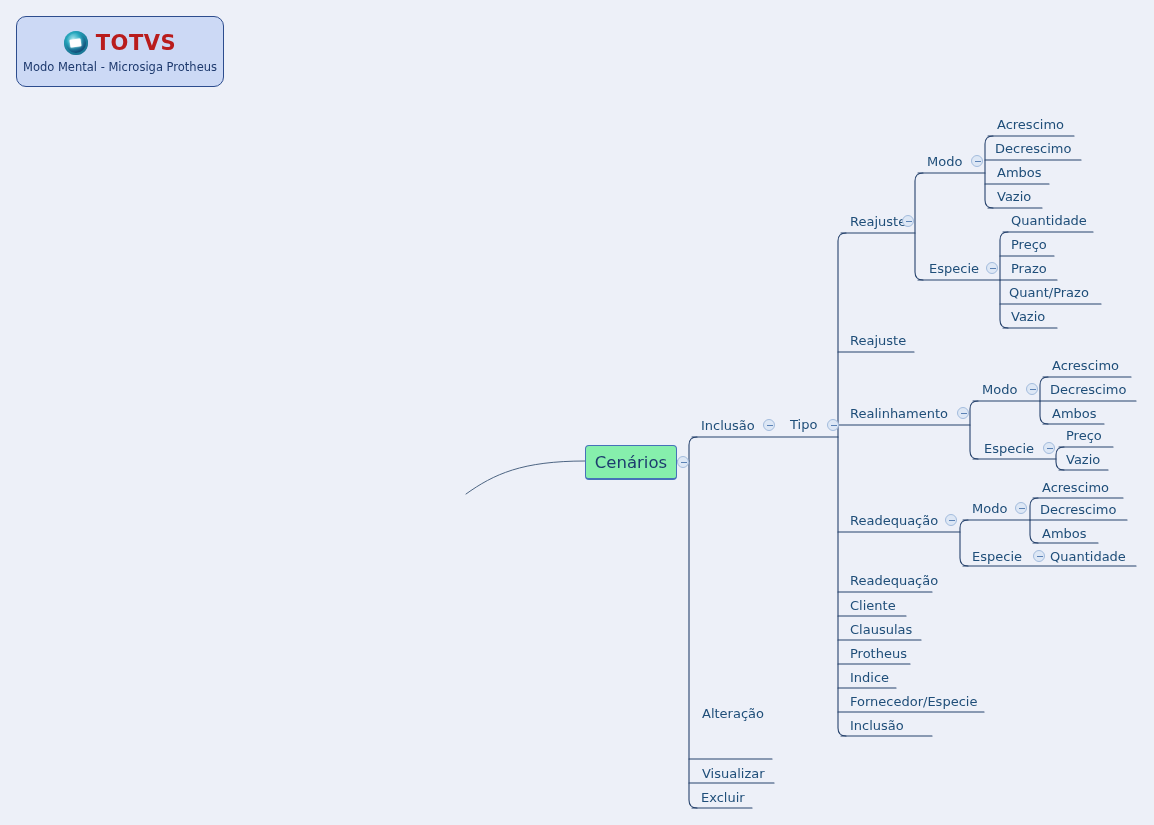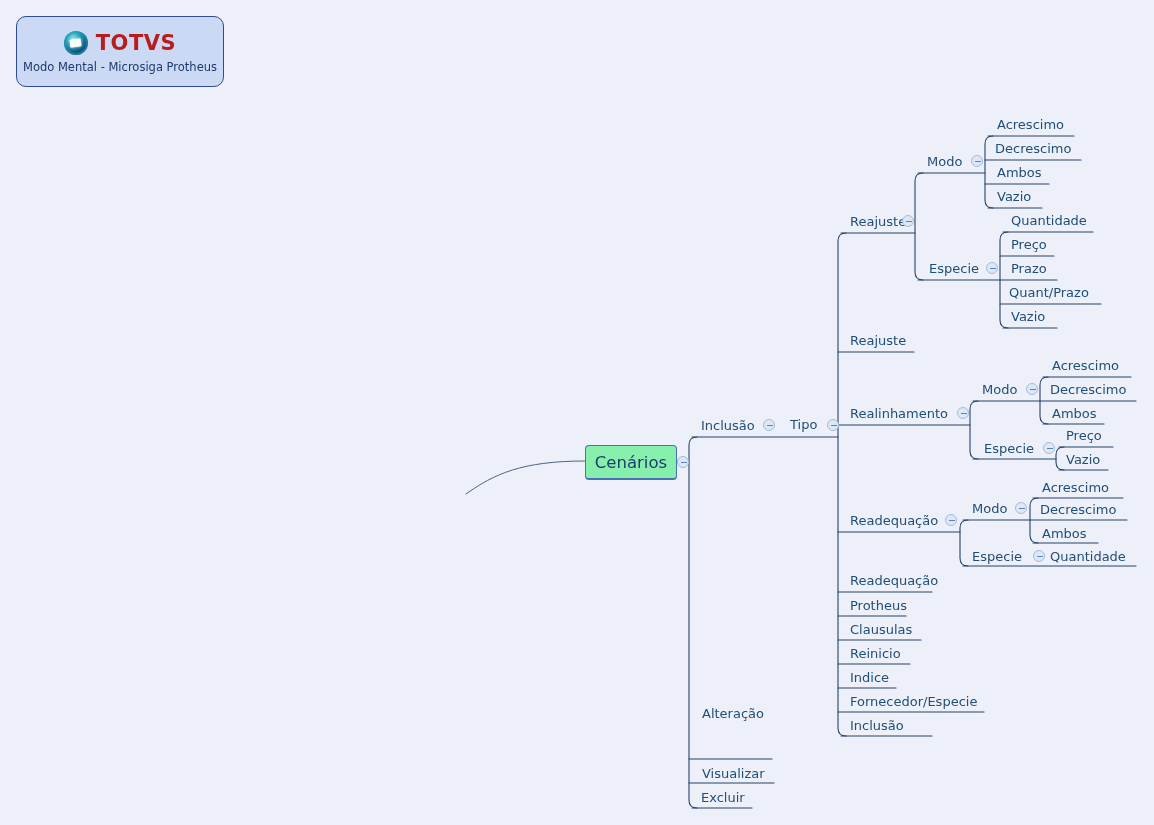--- a/index.html
+++ b/index.html
@@ -176,23 +176,23 @@
 
   <div class="lbl" style="left:850px;top:512px">Readequação</div>
   <div class="lbl" style="left:972px;top:500px">Modo</div>
   <div class="lbl" style="left:1042px;top:479px">Acrescimo</div>
   <div class="lbl" style="left:1040px;top:501px">Decrescimo</div>
   <div class="lbl" style="left:1042px;top:525px">Ambos</div>
   <div class="lbl" style="left:972px;top:548px">Especie</div>
   <div class="lbl" style="left:1050px;top:548px">Quantidade</div>
 
   <div class="lbl" style="left:850px;top:572px">Readequação</div>
-  <div class="lbl" style="left:850px;top:597px">Protheus</div>
+  <div class="lbl" style="left:850px;top:597px">Cliente</div>
   <div class="lbl" style="left:850px;top:621px">Clausulas</div>
-  <div class="lbl" style="left:850px;top:645px">Reinicio</div>
+  <div class="lbl" style="left:850px;top:645px">Protheus</div>
   <div class="lbl" style="left:850px;top:669px">Indice</div>
   <div class="lbl" style="left:850px;top:693px">Fornecedor/Especie</div>
   <div class="lbl" style="left:850px;top:717px">Inclusão</div>
 
   <span class="tog" style="left:677px;top:456px"></span>
   <span class="tog" style="left:763px;top:419px"></span>
   <span class="tog" style="left:827px;top:419px"></span>
   <span class="tog" style="left:902px;top:215px"></span>
   <span class="tog" style="left:971px;top:155px"></span>
   <span class="tog" style="left:986px;top:262px"></span>

